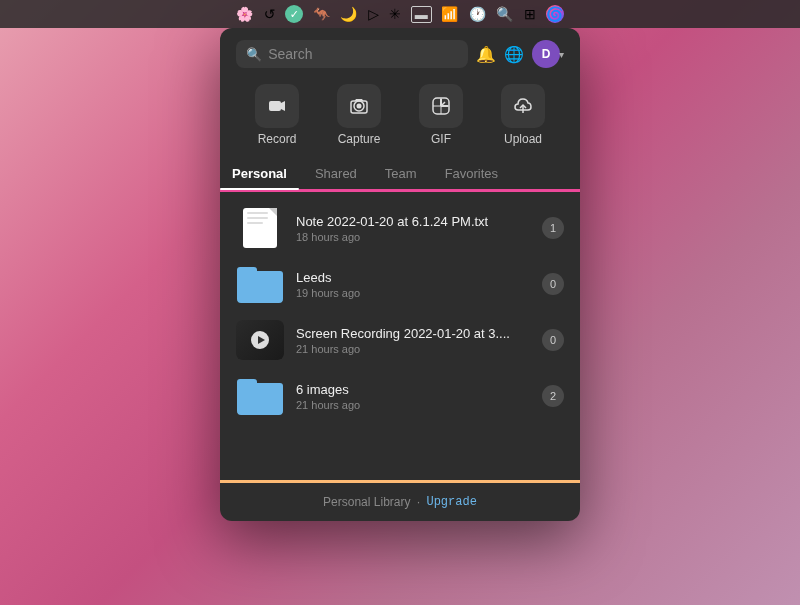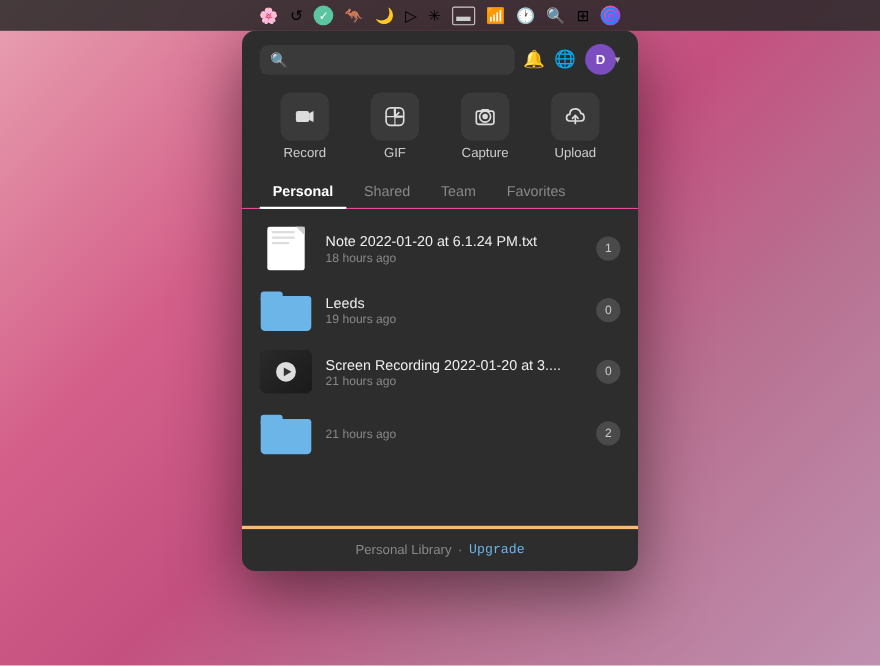--- a/index.html
+++ b/index.html
@@ -132,22 +132,22 @@
     }
 
     .action-btn-label {
       font-size: 12px;
       color: #ccc;
     }
 
     
     .tabs {
       display: flex;
-      padding: 0 16px;
-      border-bottom: 1px solid #ec4899;
+      padding: 0 0;
+      border-bottom: 3px solid #ec4899;
       gap: 4px;
     }
 
     .tab {
       padding: 8px 12px;
       font-size: 13px;
       color: #888;
       cursor: pointer;
       position: relative;
     }
@@ -382,20 +382,21 @@
     <span style="font-size:14px;">⊞</span>
     <span style="font-size:14px; background:linear-gradient(135deg,#ff6b6b,#cc44cc,#4466ff); border-radius:50%; width:18px;height:18px;display:inline-flex;align-items:center;justify-content:center;">🌀</span>
   </div>
 </div>
 
 <div class="panel">
 
   <div class="search-bar">
     <div class="search-input-wrapper">
       <span style="color:#888; font-size:13px;">🔍</span>
+      <input type="text" placeholder="Search" style="">
     </div>
     <div class="header-icons">
       <span class="header-icon">🔔</span>
       <span class="header-icon">🌐</span>
       <div style="display:flex;align-items:center;gap:3px;">
         <div class="avatar">
           <span>D</span>
         </div>
         <span class="avatar-chevron">▾</span>
       </div>
@@ -404,48 +405,48 @@
 
   <div class="action-buttons">
     <div class="action-btn">
       <div class="action-btn-icon">
         <svg width="20" height="20" viewBox="0 0 20 20" fill="none">
           <rect x="2" y="5" width="12" height="10" rx="2" fill="#ddd"></rect>
           <polygon points="14,7 18,5 18,15 14,13" fill="#ddd"></polygon>
         </svg>
       </div>
       <span class="action-btn-label">Record</span>
+    </div>
+    <div class="action-btn">
+      <div class="action-btn-icon">
+        <svg width="20" height="20" viewBox="0 0 20 20" fill="none">
+          <circle cx="10" cy="10" r="5" stroke="#ddd" stroke-width="1.5" fill="none"></circle>
+          <circle cx="10" cy="10" r="2.5" fill="#ddd"></circle>
+          <path d="M7 3h6l1.5 2H5.5L7 3z" fill="#ddd"></path>
+          <rect x="2" y="5" width="16" height="12" rx="2" stroke="#ddd" stroke-width="1.5" fill="none"></rect>
+        </svg>
+      </div>
+      <span class="action-btn-label">Capture</span>
     </div>
     <div class="action-btn">
       <div class="action-btn-icon">
         <svg width="20" height="20" viewBox="0 0 20 20" fill="none">
           <rect x="2" y="2" width="16" height="16" rx="4" stroke="#ddd" stroke-width="1.5" fill="none"></rect>
           <line x1="10" y1="2" x2="10" y2="18" stroke="#ddd" stroke-width="1"></line>
           <line x1="2" y1="10" x2="18" y2="10" stroke="#ddd" stroke-width="1"></line>
           <line x1="10" y1="10" x2="17" y2="10" stroke="#ddd" stroke-width="2"></line>
           <line x1="10" y1="10" x2="10" y2="3" stroke="#ddd" stroke-width="2"></line>
           <path d="M10 10 L14 6" stroke="#ddd" stroke-width="1.5"></path>
         </svg>
       </div>
       <span class="action-btn-label">GIF</span>
     </div>
     <div class="action-btn">
       <div class="action-btn-icon">
         <svg width="20" height="20" viewBox="0 0 20 20" fill="none">
-          <circle cx="10" cy="10" r="5" stroke="#ddd" stroke-width="1.5" fill="none"></circle>
-          <circle cx="10" cy="10" r="2.5" fill="#ddd"></circle>
-          <path d="M7 3h6l1.5 2H5.5L7 3z" fill="#ddd"></path>
-          <rect x="2" y="5" width="16" height="12" rx="2" stroke="#ddd" stroke-width="1.5" fill="none"></rect>
-        </svg>
-      </div>
-      <span class="action-btn-label">Capture</span>
-    </div>
-    <div class="action-btn">
-      <div class="action-btn-icon">
-        <svg width="20" height="20" viewBox="0 0 20 20" fill="none">
           <path d="M5 8 Q5 3 10 3 Q14 3 15 7 Q18 7 18 11 Q18 14 15 14 H5 Q2 14 2 11 Q2 8 5 8z" stroke="#ddd" stroke-width="1.5" fill="none"></path>
           <line x1="10" y1="17" x2="10" y2="9" stroke="#ddd" stroke-width="1.5"></line>
           <polyline points="7,12 10,9 13,12" stroke="#ddd" stroke-width="1.5" fill="none"></polyline>
         </svg>
       </div>
       <span class="action-btn-label">Upload</span>
     </div>
   </div>
 
   <div class="tabs">
@@ -512,20 +513,21 @@
     </div>
 
     <div class="file-item">
       <div class="file-thumb file-thumb-folder">
         <div class="folder-icon">
           <div class="folder-tab"></div>
           <div class="folder-body"></div>
         </div>
       </div>
       <div class="file-info">
+        <div class="file-name">6 images</div>
         <div class="file-time">21 hours ago</div>
       </div>
       <div class="file-badge">2</div>
     </div>
 
   </div>
 
   <div style="height: 40px;"></div>
 
   <div class="footer">

